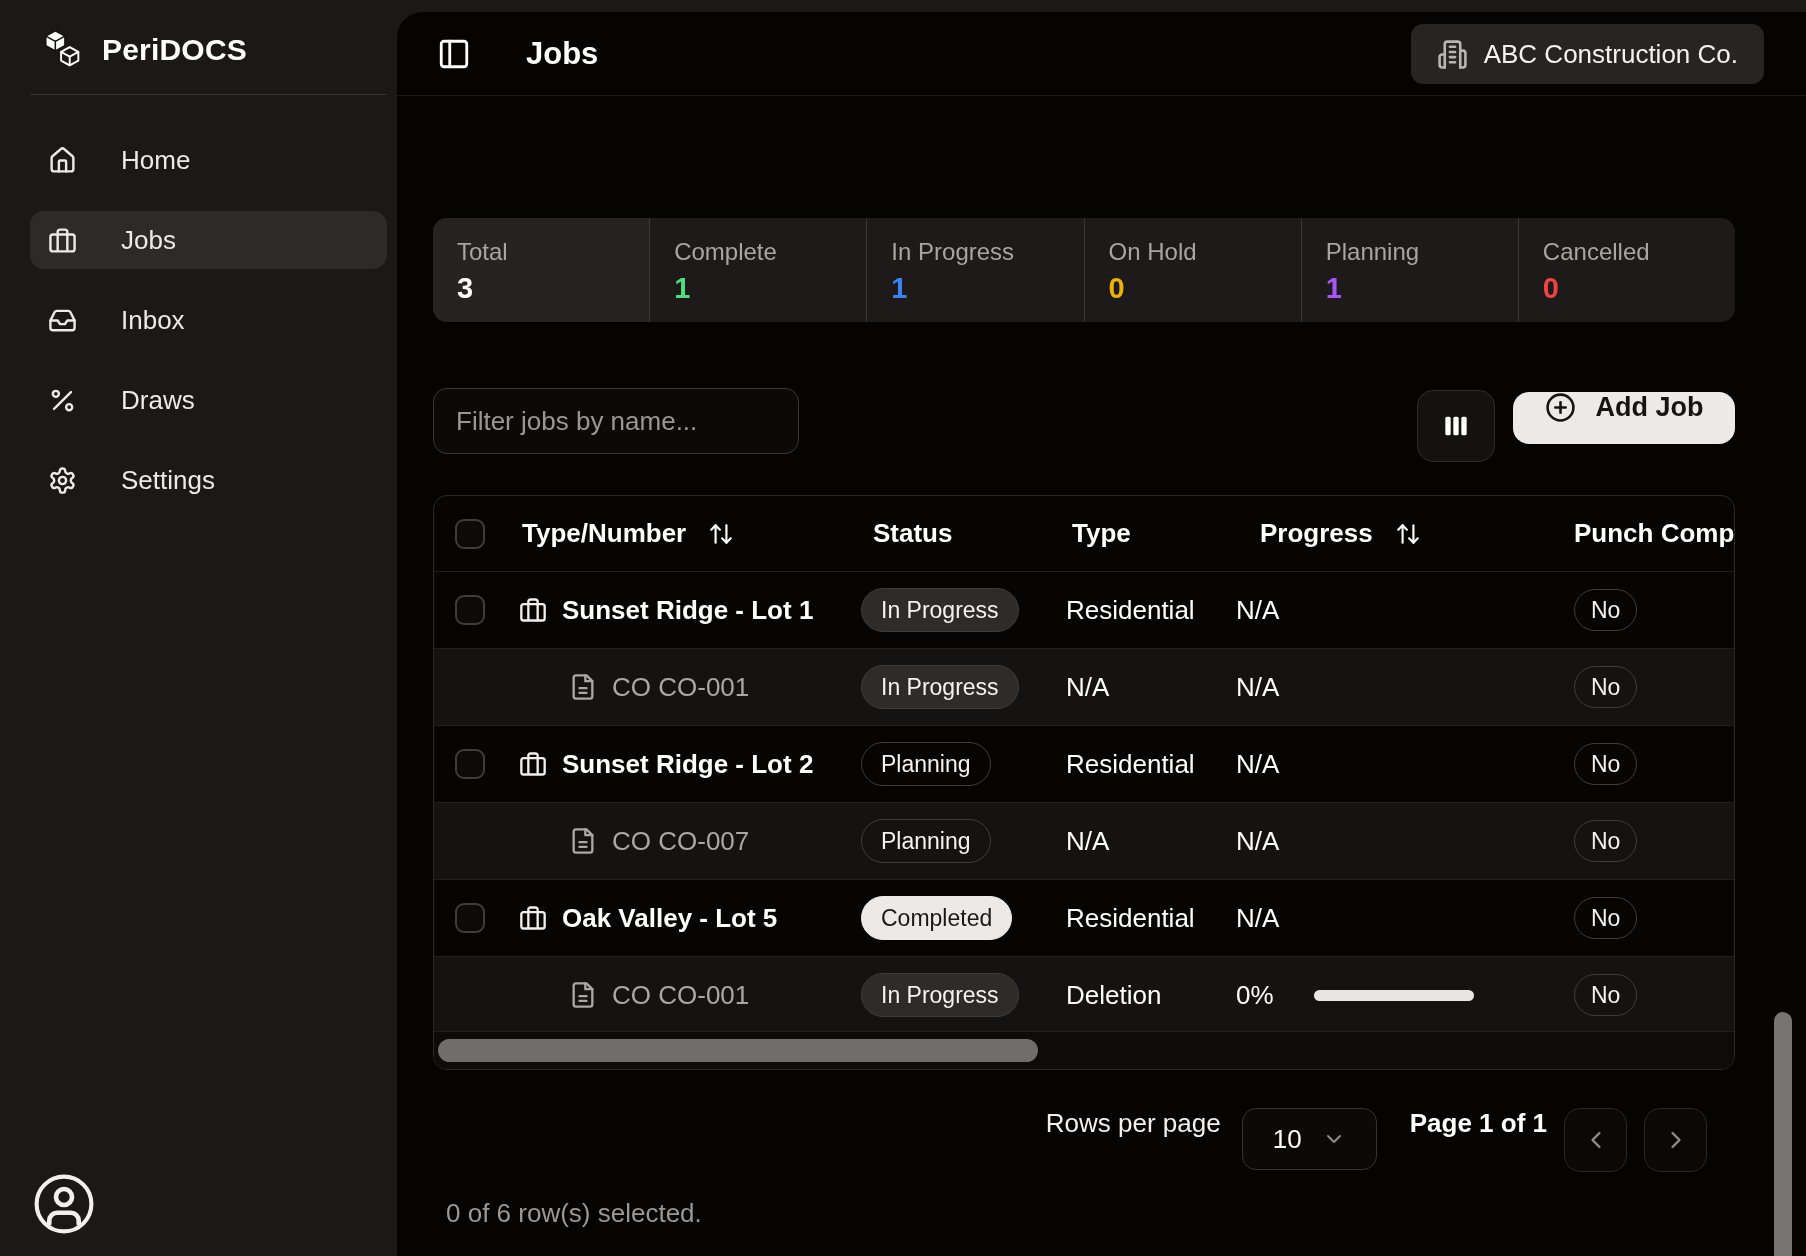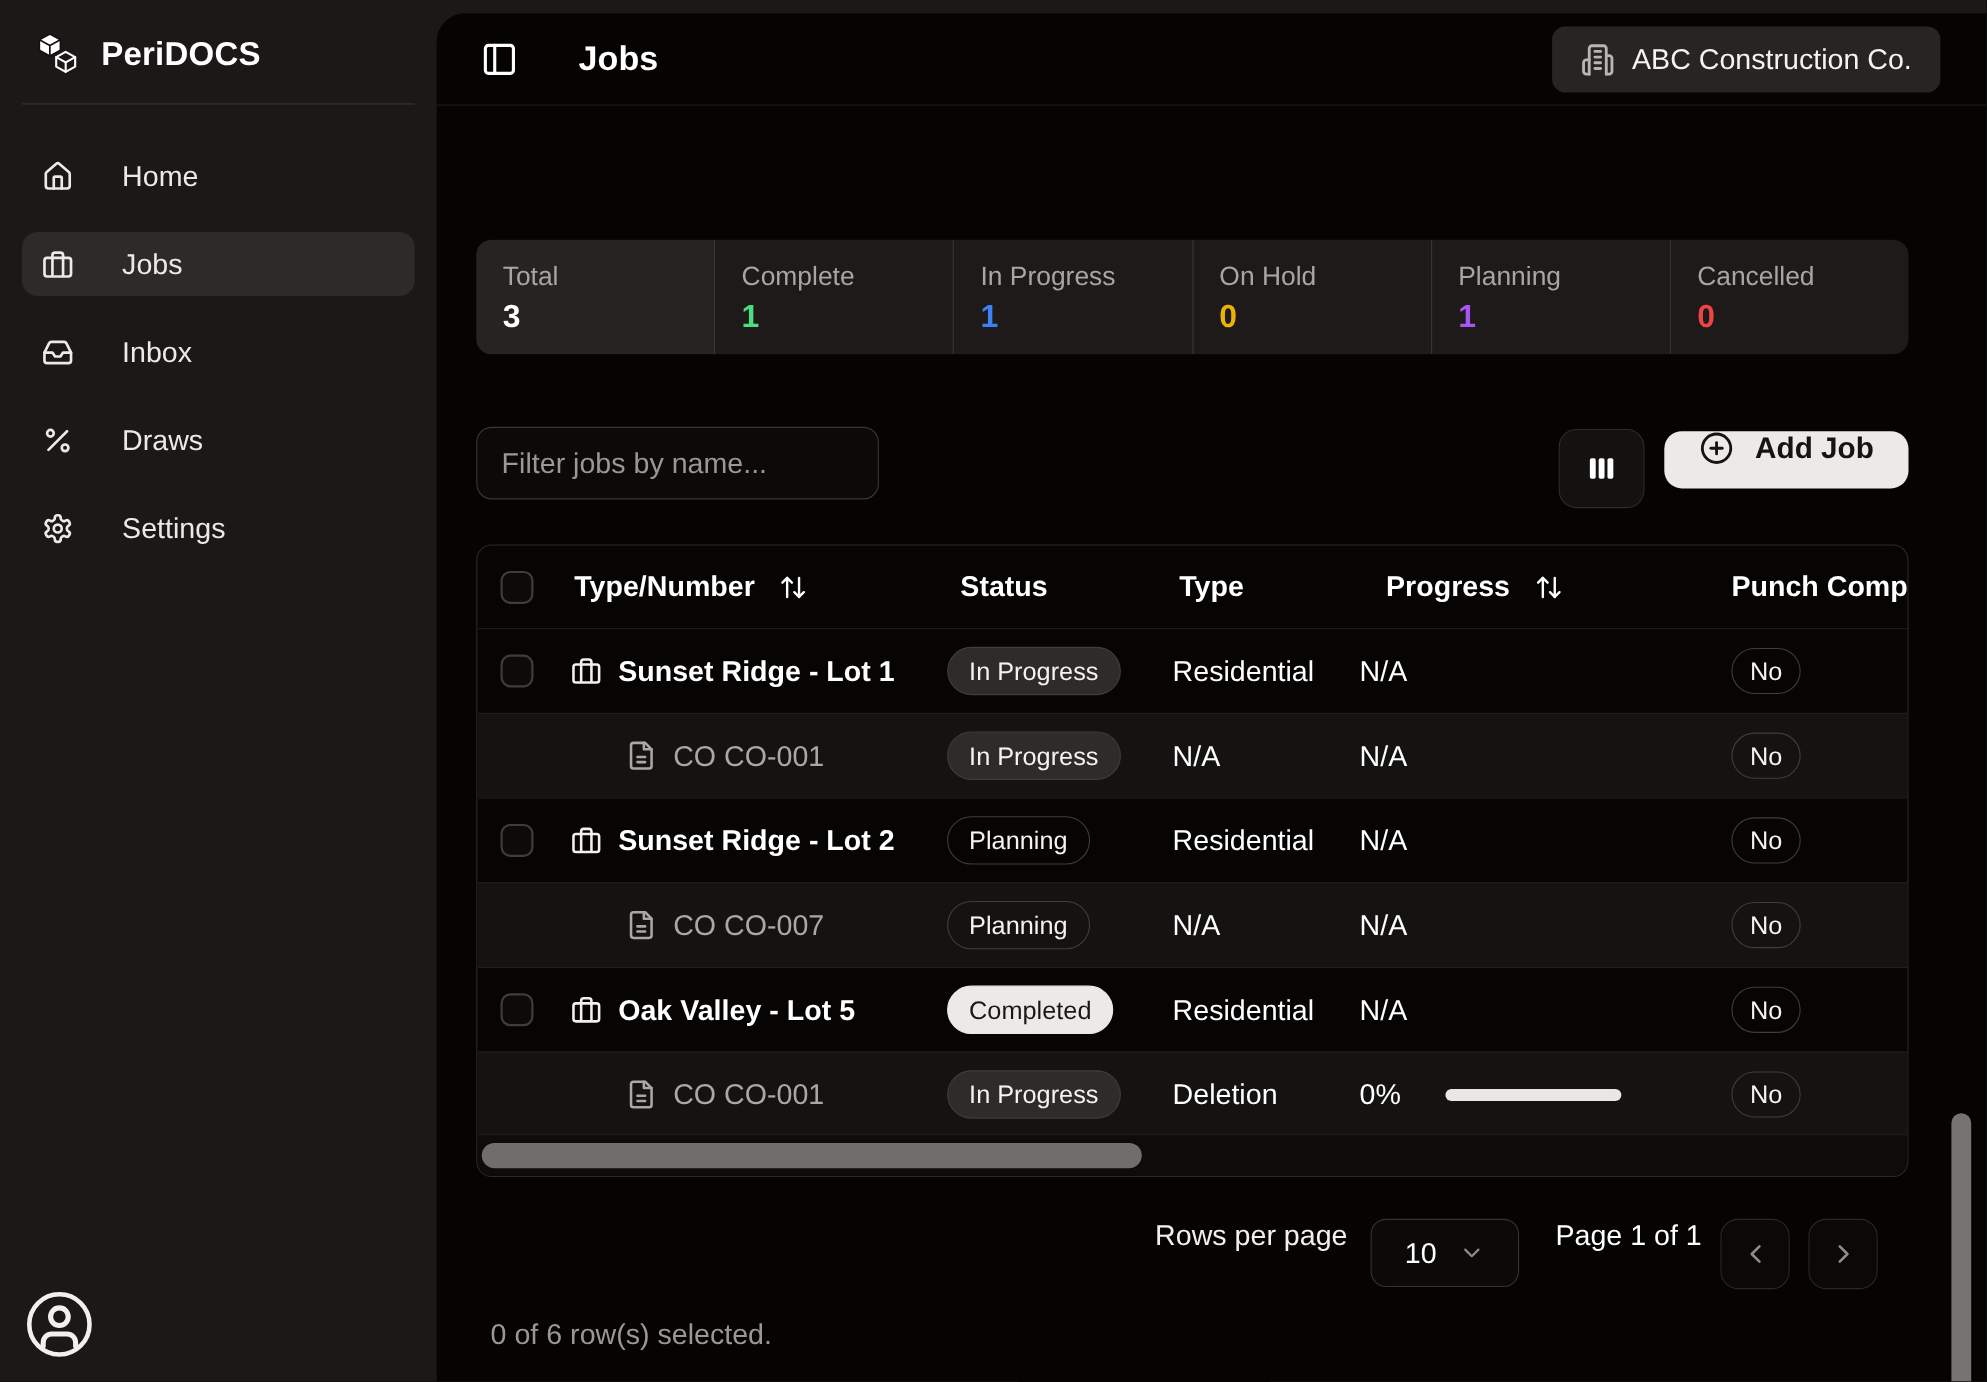--- a/index.html
+++ b/index.html
@@ -4,21 +4,21 @@
 <style>
   *{box-sizing:border-box;margin:0;padding:0}
   html,body{width:1806px;height:1256px}
   body{
     position:relative;overflow:hidden;background:#1b1817;color:#fff;
     font-family:"Liberation Sans","DejaVu Sans",sans-serif;
   }
   svg.ic{fill:none;stroke:currentColor;stroke-width:2;stroke-linecap:round;stroke-linejoin:round;flex:none}
 
   
-  .sidebar{position:absolute;left:0;top:0;width:397px;height:100%;background:#1b1817}
+  .sidebar{position:absolute;left:10px;top:0;width:397px;height:100%;background:#1b1817}
   .logo-row{display:flex;align-items:center;gap:16px;padding:24px 0 0 30px;height:76px}
   .logo-row .brand{font-size:30px;font-weight:700;letter-spacing:.2px}
   .side-divider{margin:18px 20px 0 20px;height:1px;background:#383432}
   .nav{display:flex;flex-direction:column;gap:22px;padding:36px 20px 0 20px}
   .nav-item{display:flex;align-items:center;gap:44px;height:58px;padding:0 18px;border-radius:14px;
     color:#eceae8;font-size:26px;cursor:pointer}
   .nav-item.active{background:#2d2a28;font-weight:500}
   .avatar{position:absolute;left:22px;top:1172px;width:64px;height:64px;border-radius:50%;
     color:#f2f0ee;display:flex;align-items:center;justify-content:center}
 
@@ -95,21 +95,21 @@
   .hscroll{position:absolute;left:0;right:0;bottom:0;height:38px;background:#0e0c0b;
     border-top:1px solid #211f1d}
   .hscroll-thumb{position:absolute;left:4px;top:7px;width:600px;height:23px;border-radius:12px;background:#716d6a;cursor:grab}
 
   
   .pager{position:absolute;top:1096px;right:99px;height:64px;display:flex;align-items:flex-start}
   .pager-label{font-size:26px;color:#f2f0ee;margin-right:21px}
   .page-size{width:135px;height:62px;border-radius:14px;border:1px solid #363330;background:#0b0a09;
     display:flex;align-items:center;justify-content:center;gap:20px;font-size:26px;cursor:pointer;margin-right:33px}
   .page-size .ic{color:#8f8b88}
-  .page-info{font-size:26px;font-weight:400;margin-right:17px}
+  .page-info{font-size:26px;font-weight:700;margin-right:17px}
   .pg-btn{width:63px;height:64px;border-radius:16px;border:1px solid #2a2725;background:#0a0908;
     display:flex;align-items:center;justify-content:center;color:#908c89;cursor:pointer;margin-left:17px}
   .selection{position:absolute;left:49px;top:1186px;font-size:26px;color:#9b9794}
 
   
   .vscroll-thumb{position:absolute;right:14px;top:1000px;width:18px;height:256px;border-radius:9px;
     background:#777370;cursor:grab}
 </style>
 </head>
 <body>

